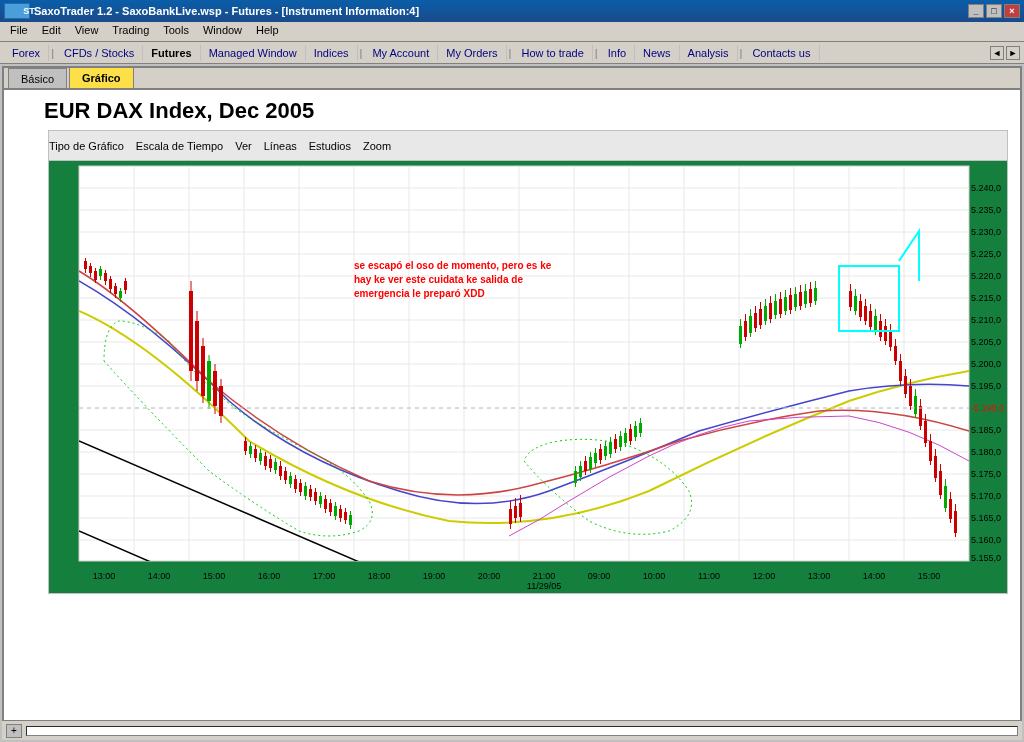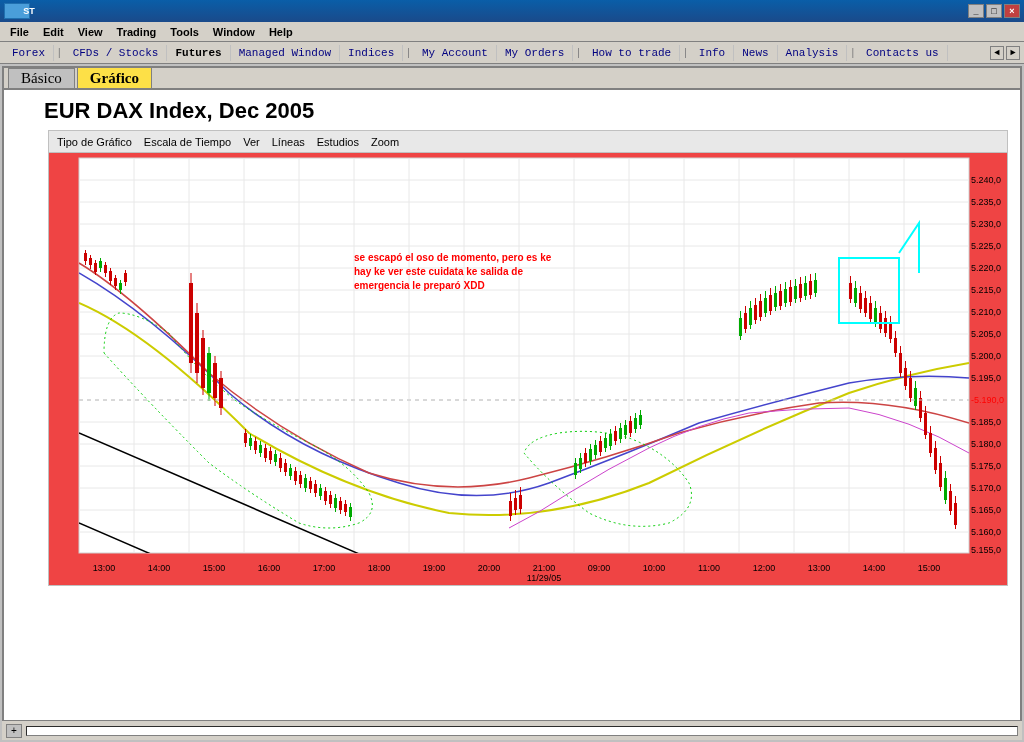--- a/index.html
+++ b/index.html
@@ -21,43 +21,41 @@
     .title-bar-icon { width: 16px; height: 16px; background: #4a9eda; border: 1px solid #2070b0; display: flex; align-items: center; justify-content: center; font-size: 9px; color: white; padding-left: 24px; }
     .title-bar-buttons { display: flex; gap: 2px; }
     .title-btn { width: 16px; height: 14px; background: #c0c0c0; border: 1px solid #808080; font-size: 9px; display: flex; align-items: center; justify-content: center; cursor: pointer; color: black; }
     .title-btn.close { background: #c04040; color: white; }
 
     
     .menu-bar {
       background: #d4d0c8;
       height: 20px;
       display: flex;
-      align-items: center;
+      align-items: flex-start;
       padding: 0 4px;
       gap: 2px;
       border-bottom: 1px solid #808080;
-      font-weight: bold;
     }
     .menu-item {
       padding: 2px 6px;
       cursor: pointer;
       font-size: 11px;
       color: black;
     }
 
     
     .nav-toolbar {
       background: #d4d0c8;
       height: 22px;
       display: flex;
       align-items: center;
       padding: 0 4px;
       gap: 0;
       border-bottom: 1px solid #808080;
-      font-family: Liberation Mono, monospace;
     }
     .nav-link {
       padding: 2px 8px;
       font-size: 11px;
       color: #000080;
       cursor: pointer;
       text-decoration: none;
       border-right: 1px solid #c0c0c0;
     }
     .nav-link.active { font-weight: bold; color: black; }
@@ -78,28 +76,28 @@
       height: 22px;
       display: flex;
       align-items: flex-end;
       padding: 0 4px;
       border-bottom: 2px solid #808080;
       justify-content: space-between;
     }
     .tabs { display: flex; align-items: flex-end; }
     .tab {
       padding: 3px 12px;
-      font-size: 15px;
+      font-size: 11px;
       cursor: pointer;
       border: 1px solid #808080;
       border-bottom: none;
       background: #c0c0c0;
       margin-right: 2px;
       height: 20px;
-      display: flex; align-items: center; font-family: Liberation Serif, serif;
+      display: flex; align-items: center;
     }
     .tab.active {
       background: #fde047;
       font-weight: bold;
       height: 21px;
     }
     .tab-datetime {
       font-size: 11px;
       padding: 4px 8px;
       color: black;
@@ -122,24 +120,24 @@
     
     .chart-container {
       background: white;
       border: 1px solid #c0c0c0;
       margin: 0 4px;
     }
 
     
     .chart-toolbar {
       background: #e8e8e8;
-      height: 22px;
+      height: 30px;
       display: flex;
       align-items: center;
-      padding: 0 8px;
+      padding: 0 0;
       gap: 12px;
       border-bottom: 1px solid #c0c0c0;
     }
     .chart-toolbar-item {
       font-size: 11px;
       cursor: pointer;
       color: black;
     }
 
     
@@ -149,29 +147,30 @@
       display: flex;
       align-items: center;
       padding: 0 6px;
       font-size: 10px;
       border-bottom: 1px solid #d0d0d0;
     }
 
     
     .chart-svg-container {
       position: relative;
-      background: #ef4444;
+      background: #15803d;
     }
   </style>
 </head>
 <body>
 
 <div class="title-bar">
   <div class="title-bar-left">
     <div class="title-bar-icon">ST</div>
+    <span>SaxoTrader 1.2 - SaxoBankLive.wsp - Futures - [Instrument Information:4]</span>
   </div>
   <div class="title-bar-buttons">
     <div class="title-btn">_</div>
     <div class="title-btn">□</div>
     <div class="title-btn close">×</div>
   </div>
 </div>
 
 <div class="menu-bar">
   <div class="menu-item">File</div>

